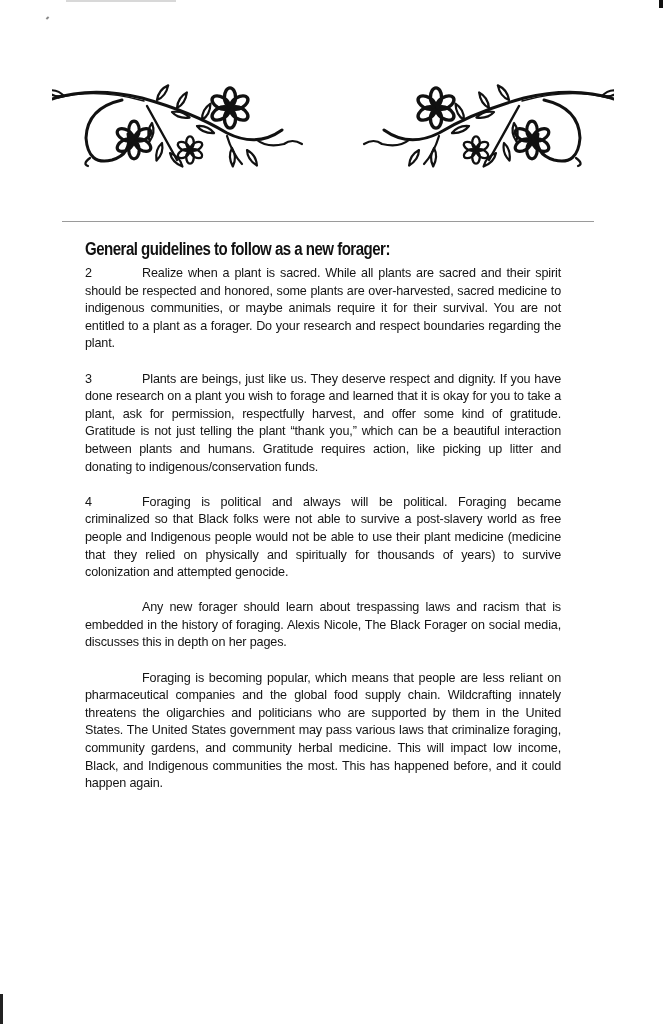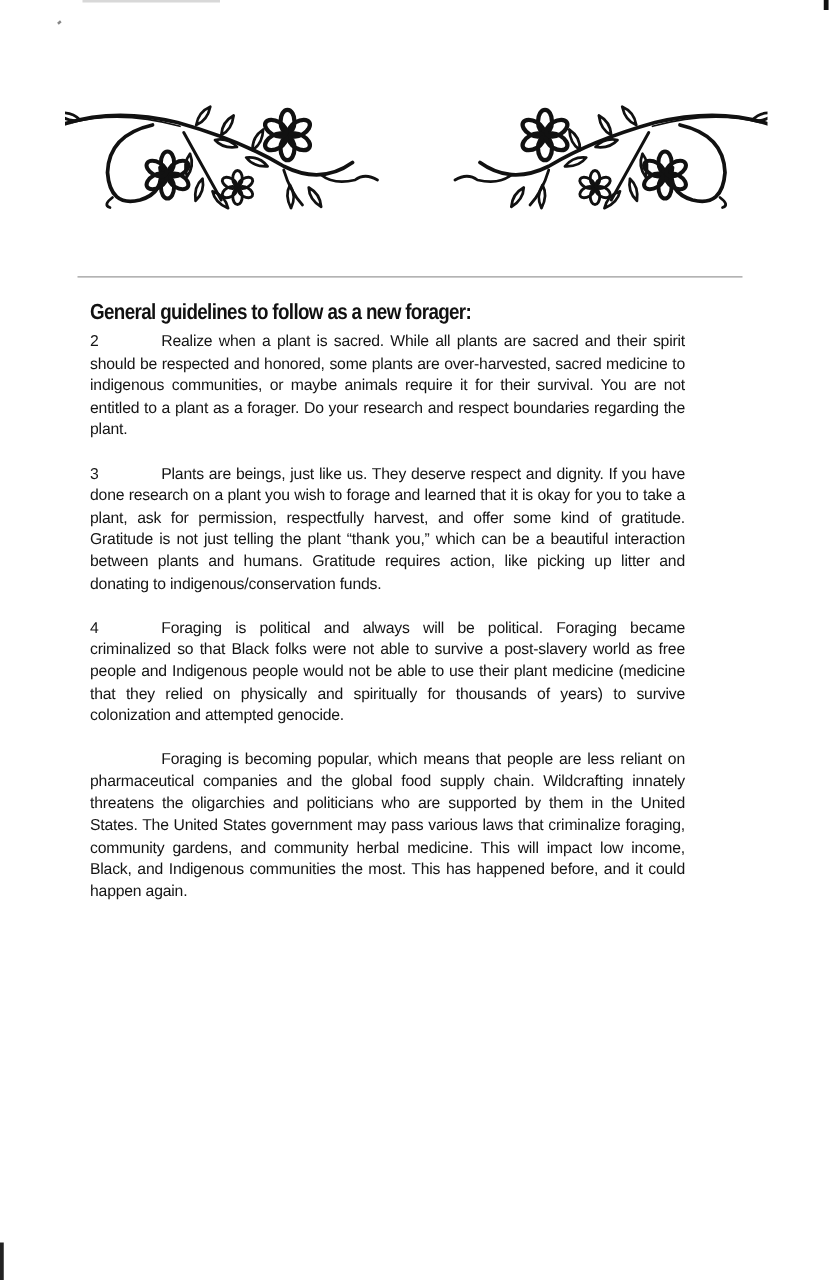--- a/index.html
+++ b/index.html
@@ -6,21 +6,21 @@
   body {
     width: 663px; height: 1024px; background: #ffffff; position: relative; overflow: hidden;
     font-family: "Liberation Sans", sans-serif; color: #141414;
   }
   .top-scan-line { position: absolute; left: 66px; top: 0; width: 110px; height: 2px; background: #d8d8d8; }
   .speck { position: absolute; left: 46px; top: 17px; width: 3px; height: 2px; background: #888; transform: rotate(-40deg); }
   .corner-mark-tr { position: absolute; right: 0; top: 0; width: 4px; height: 8px; background: #111; }
   .corner-mark-bl { position: absolute; left: 0; top: 994px; width: 3px; height: 30px; background: #222; }
   .ornament { position: absolute; left: 52px; top: 78px; width: 562px; height: 96px; }
   .rule { position: absolute; left: 62px; top: 221px; width: 532px; height: 1px; background: #9a9a9a; }
-  .content { position: absolute; left: 72px; top: 238px; width: 476px; }
+  .content { position: absolute; left: 85px; top: 238px; width: 476px; }
   .heading {
     font-family: "Liberation Sans", sans-serif; font-weight: bold; font-size: 17.5px;
     letter-spacing: -0.6px; transform: scaleX(0.86); transform-origin: left center;
     margin: 0 0 5px 0; line-height: 22px; color: #111; white-space: nowrap;
   }
   .para {
     font-size: 12.6px; line-height: 17.6px; text-align: justify; margin: 0 0 17.6px 0;
     letter-spacing: -0.15px;
   }
   .para .num { display: inline-block; width: 57px; }
@@ -86,15 +86,16 @@
 <div class="content">
   <h1 class="heading">General guidelines to follow as a new forager:</h1>
 
 
   <p class="para"><span class="num">2</span><span>Realize when a plant is sacred. While all plants are sacred and their spirit should be respected and honored, some plants are over-harvested, sacred medicine to indigenous communities, or maybe animals require it for their survival. You are not entitled to a plant as a forager. Do your research and respect boundaries regarding the plant.</span></p>
 
   <p class="para"><span class="num">3</span><span>Plants are beings, just like us. They deserve respect and dignity. If you have done research on a plant you wish to forage and learned that it is okay for you to take a plant, ask for permission, respectfully harvest, and offer some kind of gratitude. Gratitude is not just telling the plant “thank you,” which can be a beautiful interaction between plants and humans. Gratitude requires action, like picking up litter and donating to indigenous/conservation funds.</span></p>
 
   <p class="para"><span class="num">4</span><span>Foraging is political and always will be political. Foraging became criminalized so that Black folks were not able to survive a post-slavery world as free people and Indigenous people would not be able to use their plant medicine (medicine that they relied on physically and spiritually for thousands of years) to survive colonization and attempted genocide.</span></p>
 
+  <p class="para"><span class="indent"></span><span>Any new forager should learn about trespassing laws and racism that is embedded in the history of foraging. Alexis Nicole, The Black Forager on social media, discusses this in depth on her pages.</span></p>
 
   <p class="para"><span class="indent"></span><span>Foraging is becoming popular, which means that people are less reliant on pharmaceutical companies and the global food supply chain. Wildcrafting innately threatens the oligarchies and politicians who are supported by them in the United States. The United States government may pass various laws that criminalize foraging, community gardens, and community herbal medicine. This will impact low income, Black, and Indigenous communities the most. This has happened before, and it could happen again.</span></p>
 </div>
 
 </body></html>

